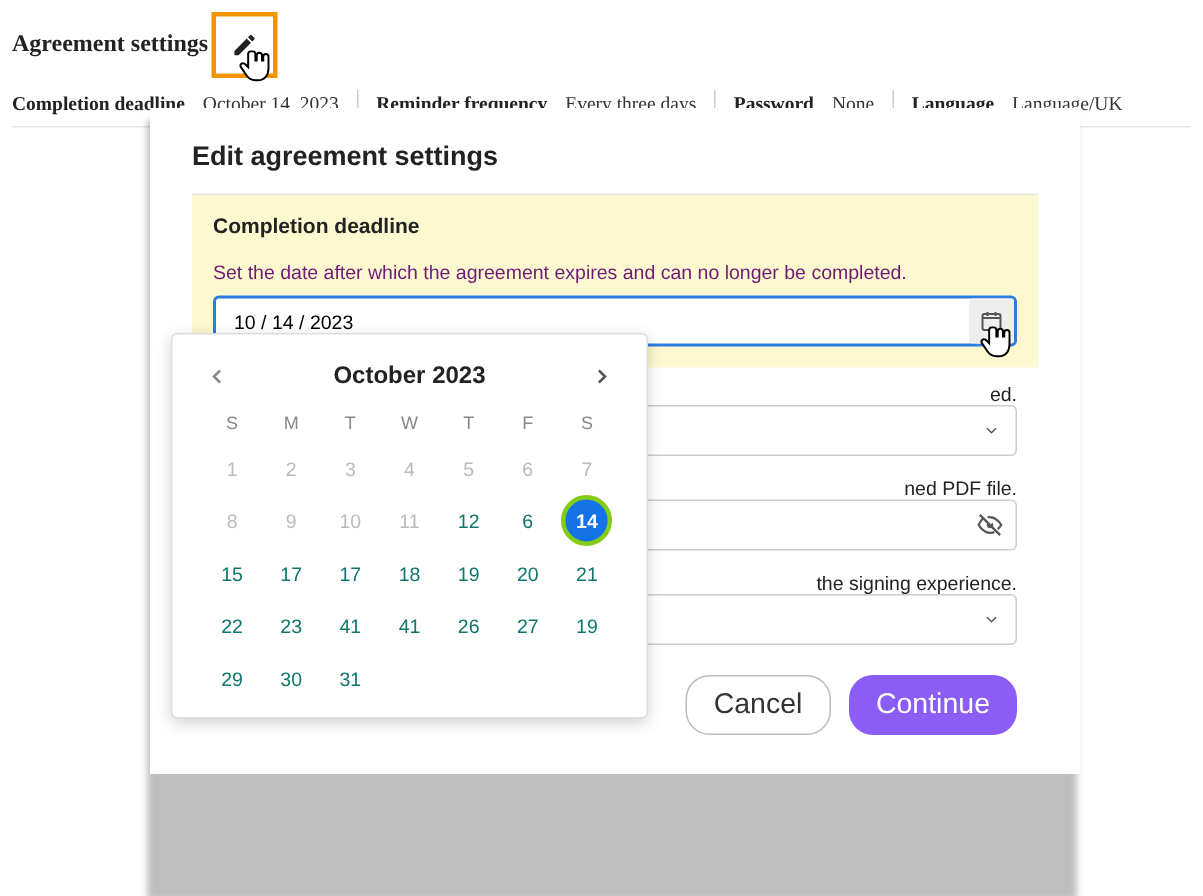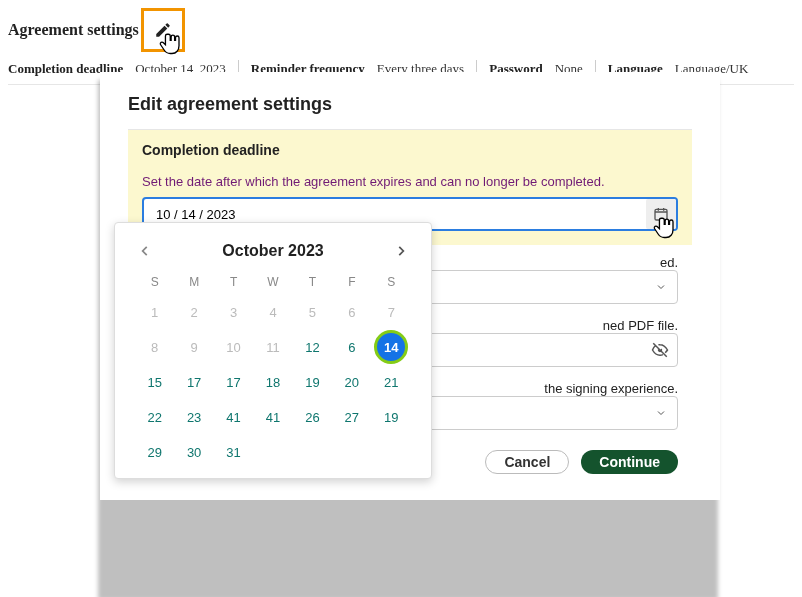--- a/index.html
+++ b/index.html
@@ -30,23 +30,23 @@
   .date-input { width: 100%; height: 34px; border: 2px solid #2b7de0; border-radius: 4px; padding: 0 40px 0 12px; font-size: 13px; background: #fff; }
   .cal-btn { position: absolute; right: 2px; top: 2px; width: 30px; height: 30px; background: #eee; border-radius: 2px; display: flex; align-items: center; justify-content: center; cursor: pointer; }
   .cal-cursor { position: absolute; right: -2px; top: 16px; }
   
   .section { padding: 10px 14px 4px 14px; }
   .select { position: relative; width: 100%; height: 34px; border: 1px solid #ccc; border-radius: 4px; background: #fff; display: flex; align-items: center; justify-content: flex-end; padding: 0 10px; cursor: pointer; }
   .chev { width: 12px; height: 12px; }
   .pw-input { position: relative; width: 100%; height: 34px; border: 1px solid #ccc; border-radius: 4px; background: #fff; display: flex; align-items: center; justify-content: flex-end; padding: 0 8px; }
   
   .btn-row { display: flex; justify-content: flex-end; gap: 12px; padding: 16px 14px 4px 0; }
-  .btn { height: 24px; padding: 0 18px; border-radius: 16px; font-size: 14px; font-weight: 700; cursor: pointer; border: none; }
+  .btn { height: 40px; padding: 0 18px; border-radius: 16px; font-size: 19px; font-weight: 400; cursor: pointer; border: none; }
   .btn-cancel { background: #fff; border: 1px solid #bbb; color: #333; }
-  .btn-continue { background: #14532d; color: #fff; }
+  .btn-continue { background: #8b5cf6; color: #fff; }
   
   .calendar { position: absolute; top: 222px; left: 114px; width: 318px; background: #fff; border: 1px solid #ddd; border-radius: 4px; box-shadow: 0 3px 10px rgba(0,0,0,0.18); padding: 18px 20px 14px 20px; }
   .cal-head { display: flex; align-items: center; justify-content: space-between; margin-bottom: 14px; }
   .cal-nav { width: 20px; height: 20px; display: flex; align-items: center; justify-content: center; cursor: pointer; color: #888; }
   .cal-title { font-size: 16px; font-weight: 700; }
   .cal-grid { display: grid; grid-template-columns: repeat(7, 1fr); row-gap: 12px; text-align: center; }
   .cal-dow { font-size: 12px; color: #888; font-weight: 400; }
   .cal-day { font-size: 13px; color: #0f766e; padding: 4px 0; cursor: pointer; }
   .cal-day.dis { color: #bbb; cursor: default; }
   .cal-day.sel { width: 34px; height: 34px; margin: -6px auto; border-radius: 50%; background: #1473e6; color: #ffffff; display: flex; align-items: center; justify-content: center; border: 3px solid #84cc16; font-weight: 700; }

